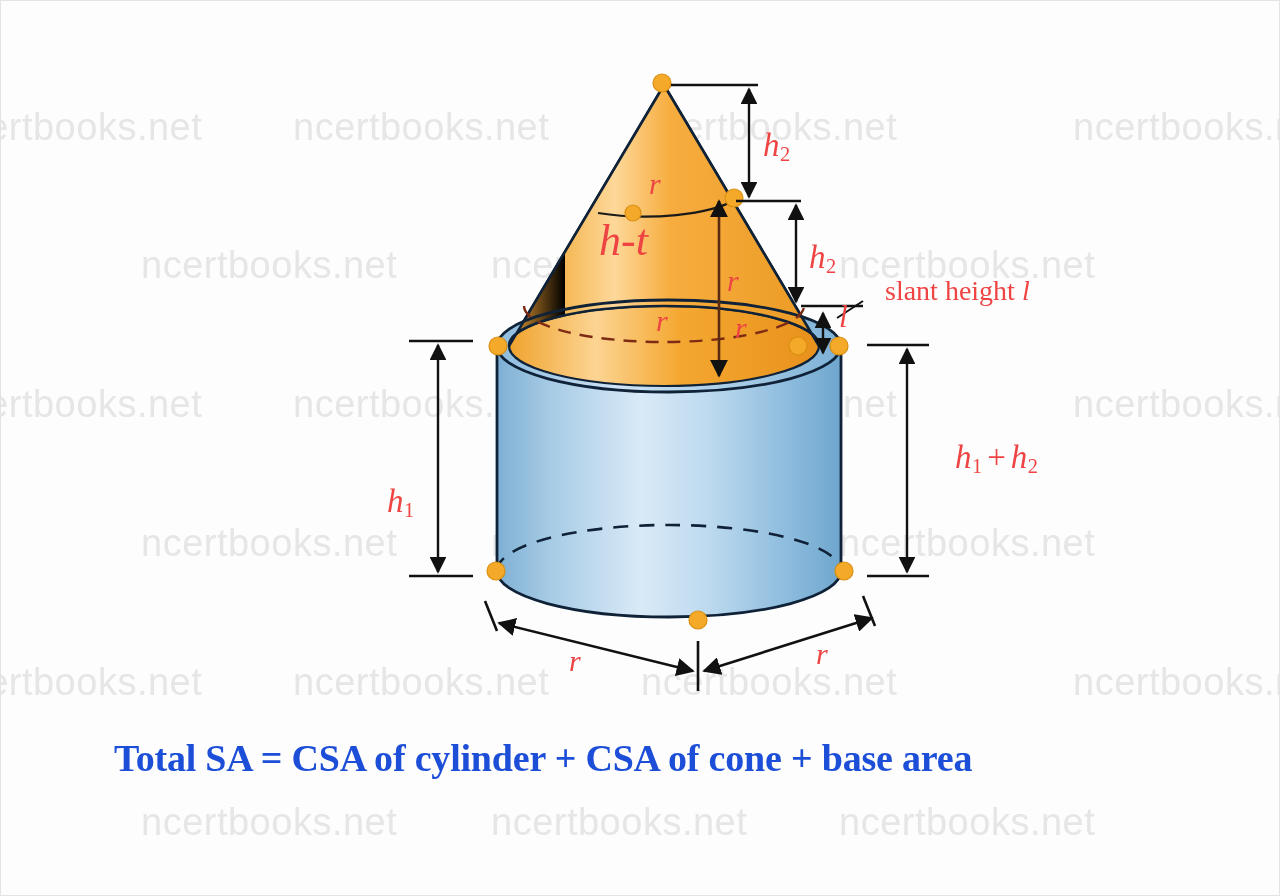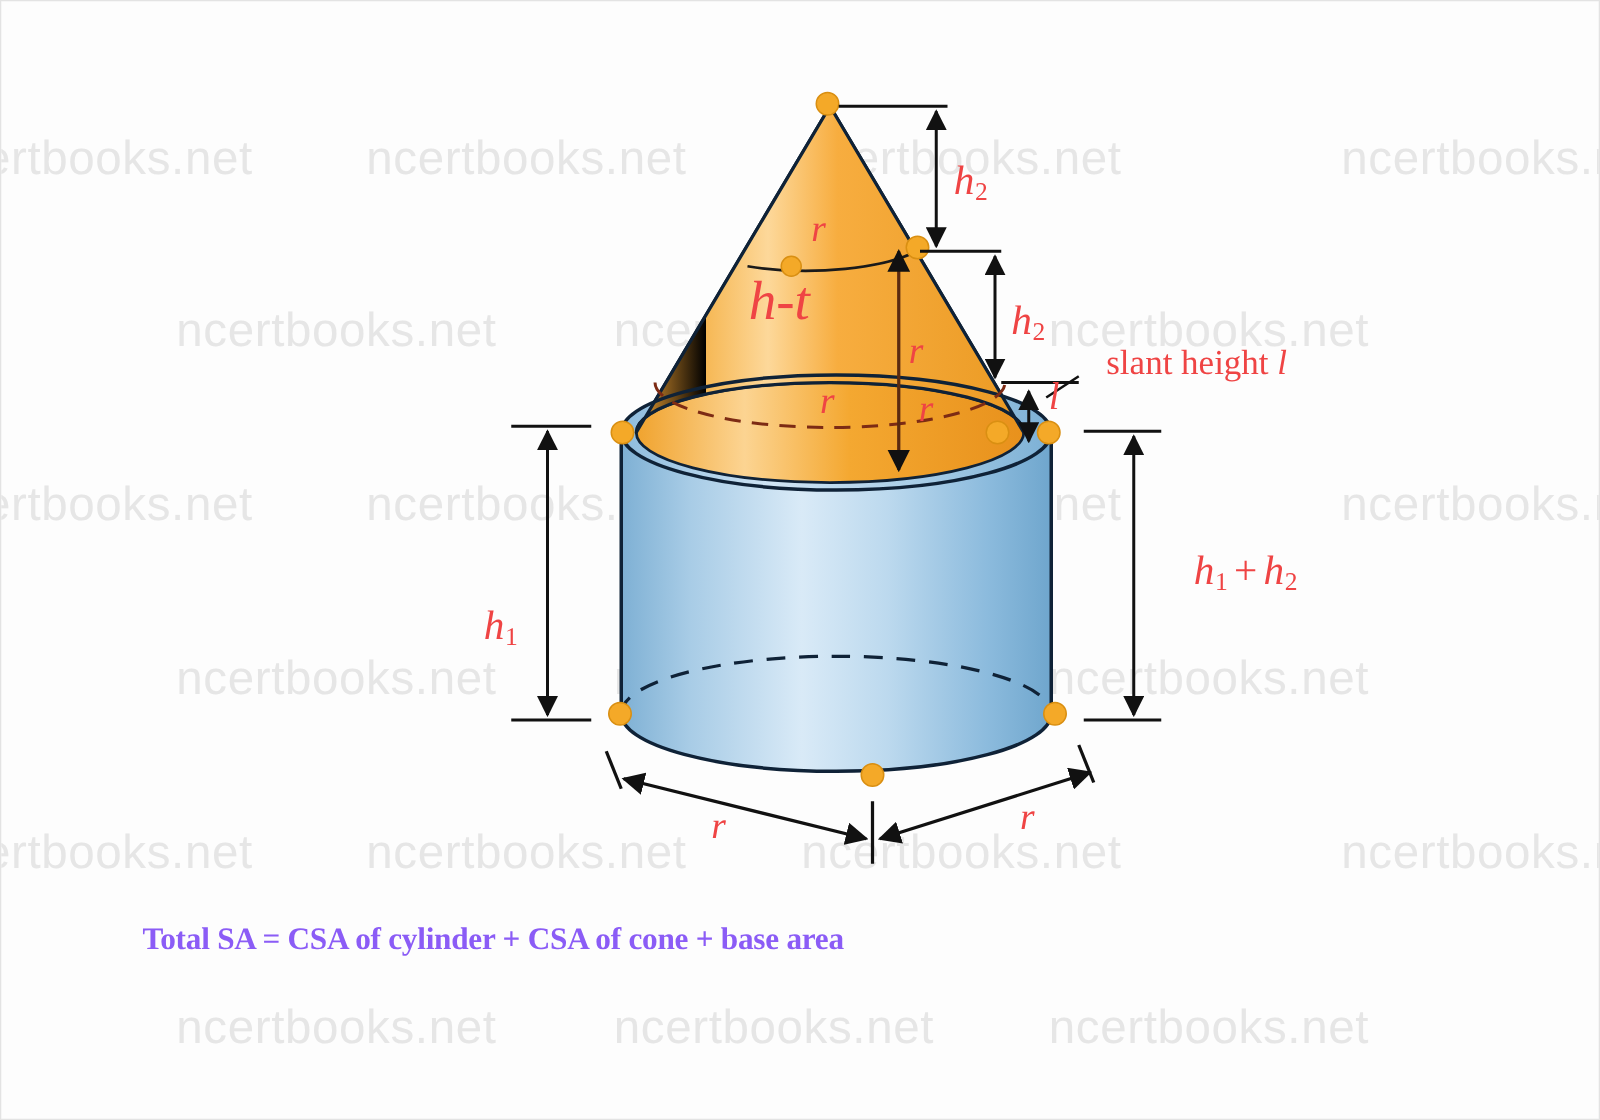--- a/index.html
+++ b/index.html
@@ -62,24 +62,24 @@
     vertical-align: -0.25em;
     padding-left: 0.5px;
   }
   .title {
     font-size: 41px;
     font-weight: bold;
     font-family: "Liberation Serif", "DejaVu Serif", serif;
     color: #161616;
   }
   .formula {
-    font-size: 25px;
+    font-size: 38px;
     font-weight: bold;
     font-family: "Liberation Serif", "DejaVu Serif", serif;
-    color: #8b5cf6;
+    color: #1d4ed8;
     letter-spacing: -0.2px;
   }
   .var-r { font-size: 30px; }
   .var-h { font-size: 33px; }
   .var-l { font-size: 31px; }
   .var-ht { font-size: 44px; }
   .slant {
     font-size: 28px;
     font-family: "Liberation Serif", "DejaVu Serif", serif;
   }

